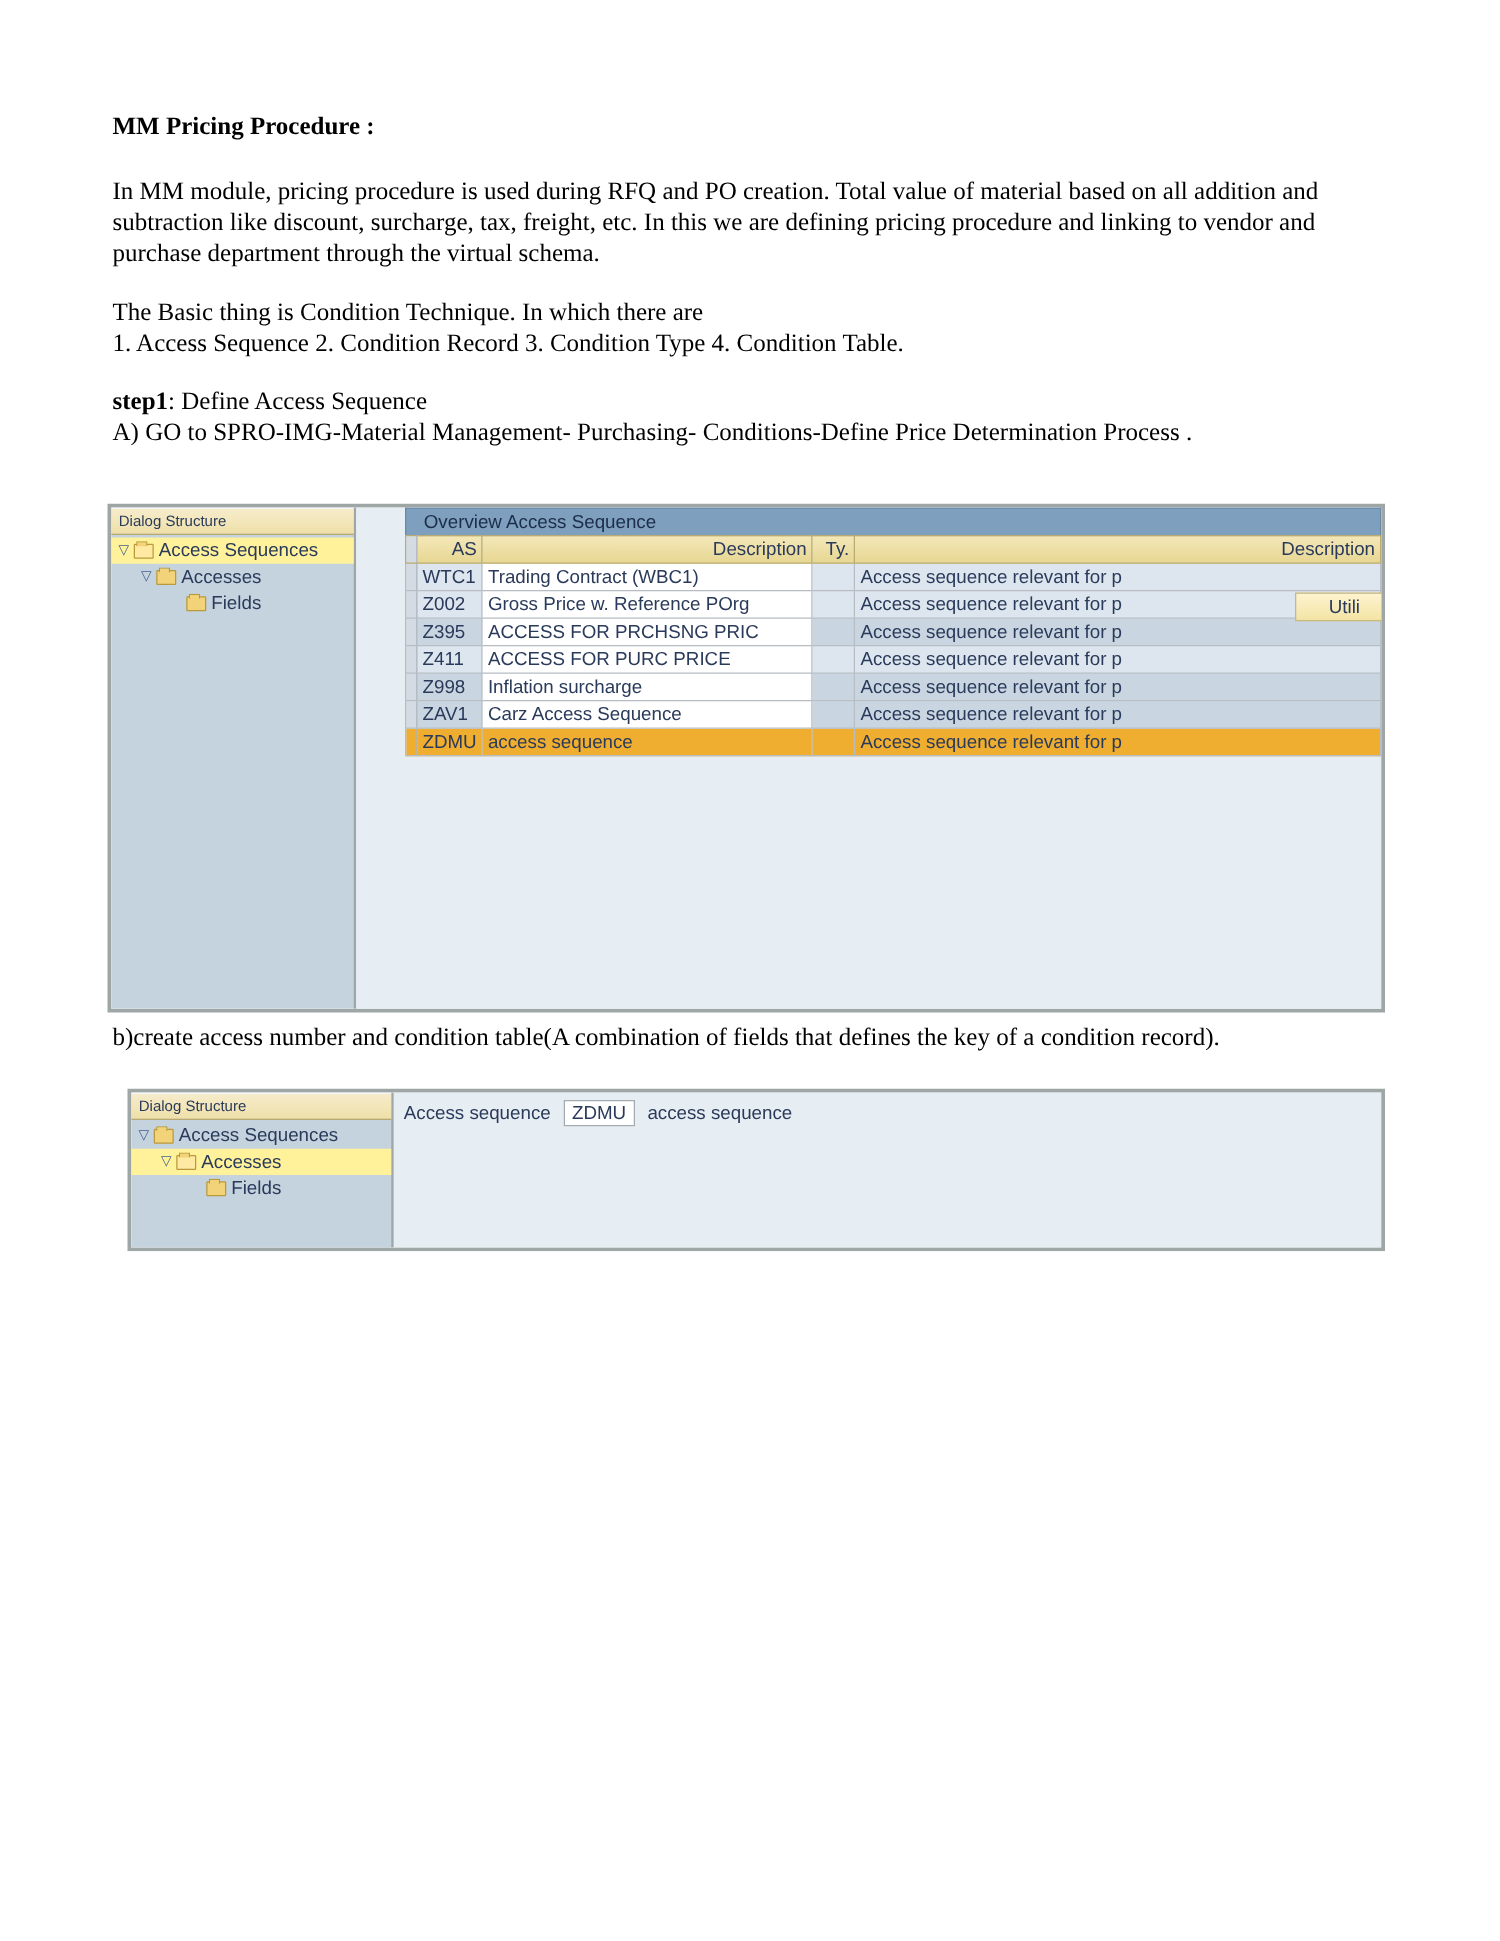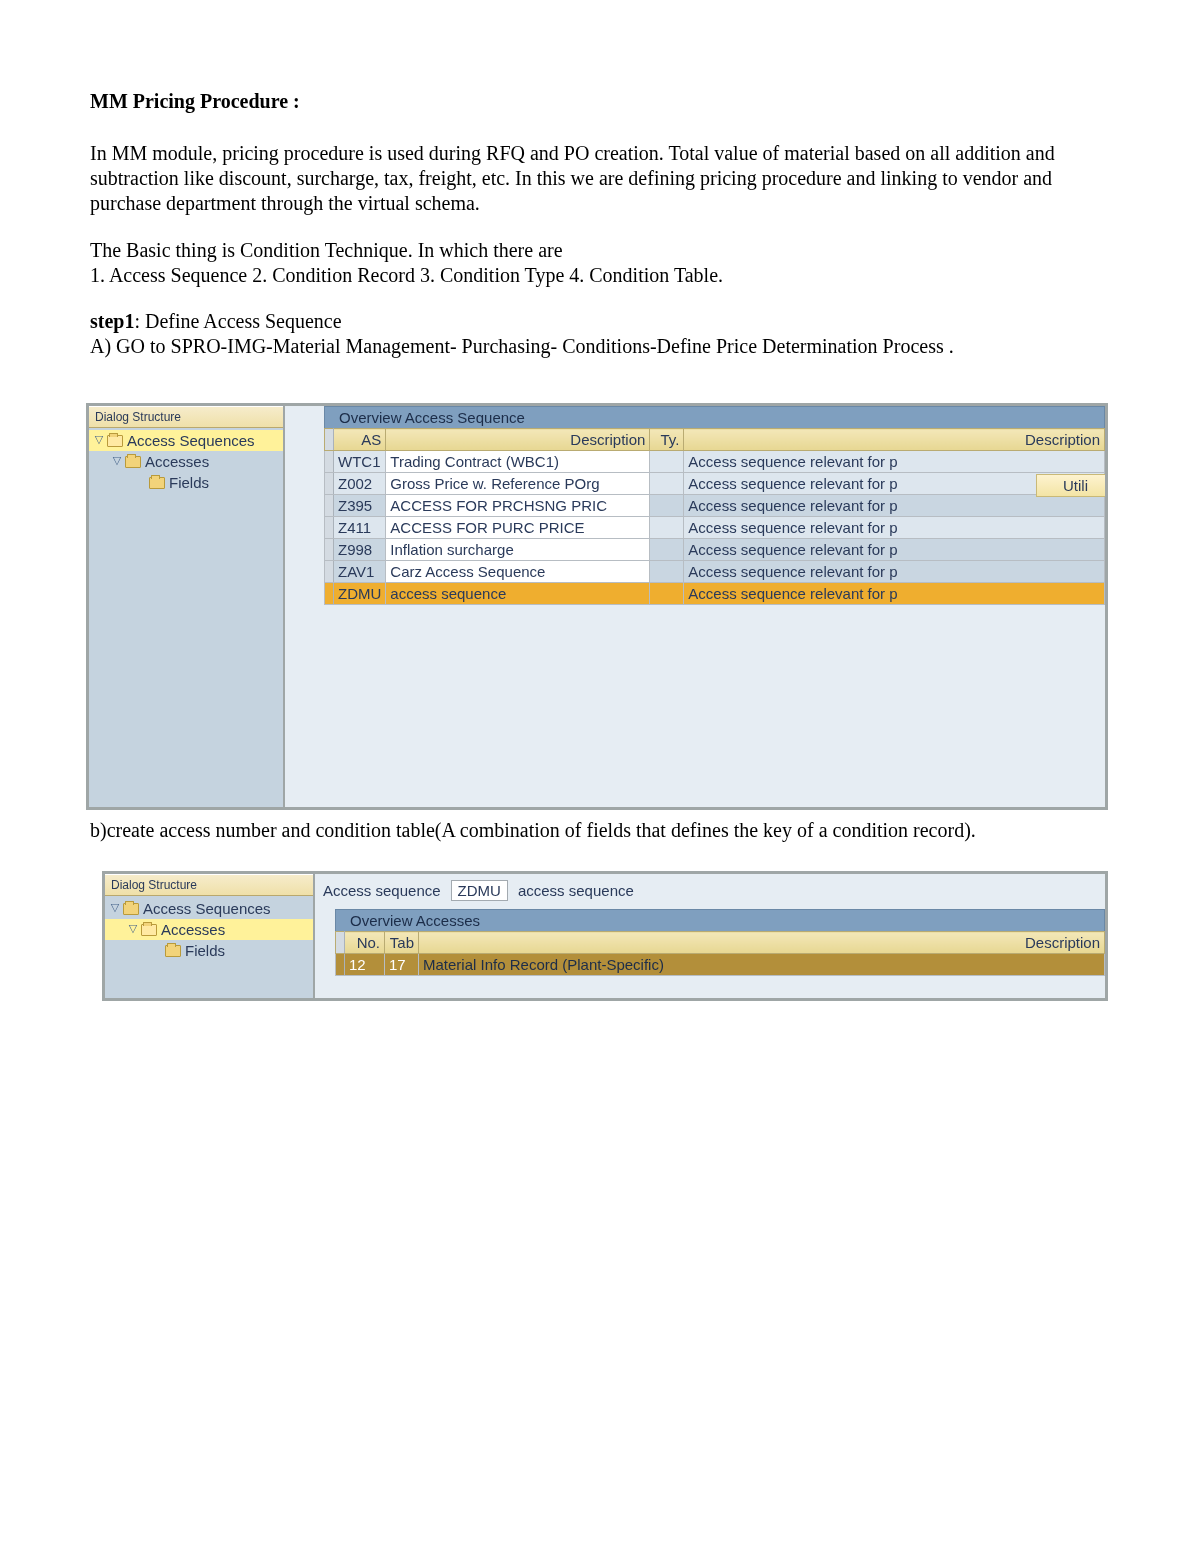--- a/index.html
+++ b/index.html
@@ -256,36 +256,15 @@
         </div>
       </div>
     </div>
 
     <div class="main-pane2">
       <div class="acc-line">
         <span>Access sequence</span>
         <span class="acc-val">ZDMU</span>
         <span>access sequence</span>
       </div>
-      <div class="grid-wrap2">
-        <div class="overview-title">Overview Accesses</div>
-        <table class="sap-grid">
-          <thead>
-            <tr>
-              <th class="handle"></th>
-              <th style="width:40px">No.</th>
-              <th style="width:34px">Tab</th>
-              <th>Description</th>
-            </tr>
-          </thead>
-          <tbody>
-            <tr class="row-sel2">
-              <td class="handle"></td>
-              <td>12</td>
-              <td>17</td>
-              <td class="cell-desc">Material Info Record (Plant-Specific)</td>
-            </tr>
-          </tbody>
-        </table>
-      </div>
     </div>
   </div>
 </div>
 
 </body></html>

